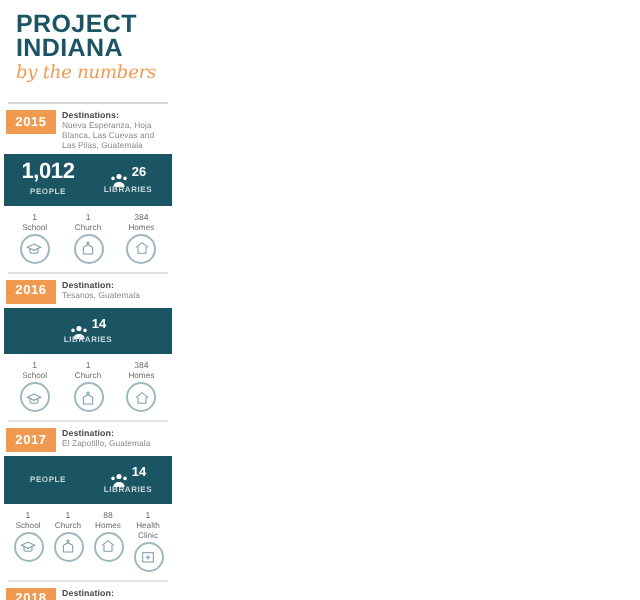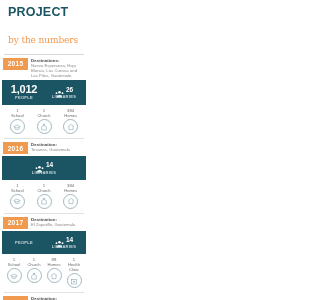--- a/index.html
+++ b/index.html
@@ -30,23 +30,24 @@
     color: #1b5463;
     font-weight: bold;
     font-size: 12.5px;
     line-height: 11.5px;
     letter-spacing: 0.2px;
     font-family: "Liberation Sans", sans-serif;
   }
   .subtitle {
     color: #ef9a4f;
     font-family: "DejaVu Serif", serif;
+    font-style: italic;
     font-size: 9px;
     line-height: 11px;
-    margin-top: 16px;
+    margin-top: 2px;
     letter-spacing: -0.1px;
   }
   .header-rule {
     height: 1px;
     background: #d8d8d8;
     margin: 4px 4px 0 4px;
   }
 
   
   .block {
@@ -177,20 +178,21 @@
     margin: 0 4px;
   }
 </style>
 </head>
 <body>
 
 <div class="infographic">
 
   <div class="header">
     <div class="title-line">PROJECT</div>
+    <div class="title-line">INDIANA</div>
     <div class="subtitle">by the numbers</div>
   </div>
   <div class="header-rule"></div>
 
   <div class="block">
     <div class="dest-row">
       <div class="year-badge">2015</div>
       <div class="dest-text">
         <div class="dest-label">Destinations:</div>
         <div class="dest-value">Nueva Esperanza, Hoja Blanca, Las Cuevas and Las Pilas, Guatemala</div>

